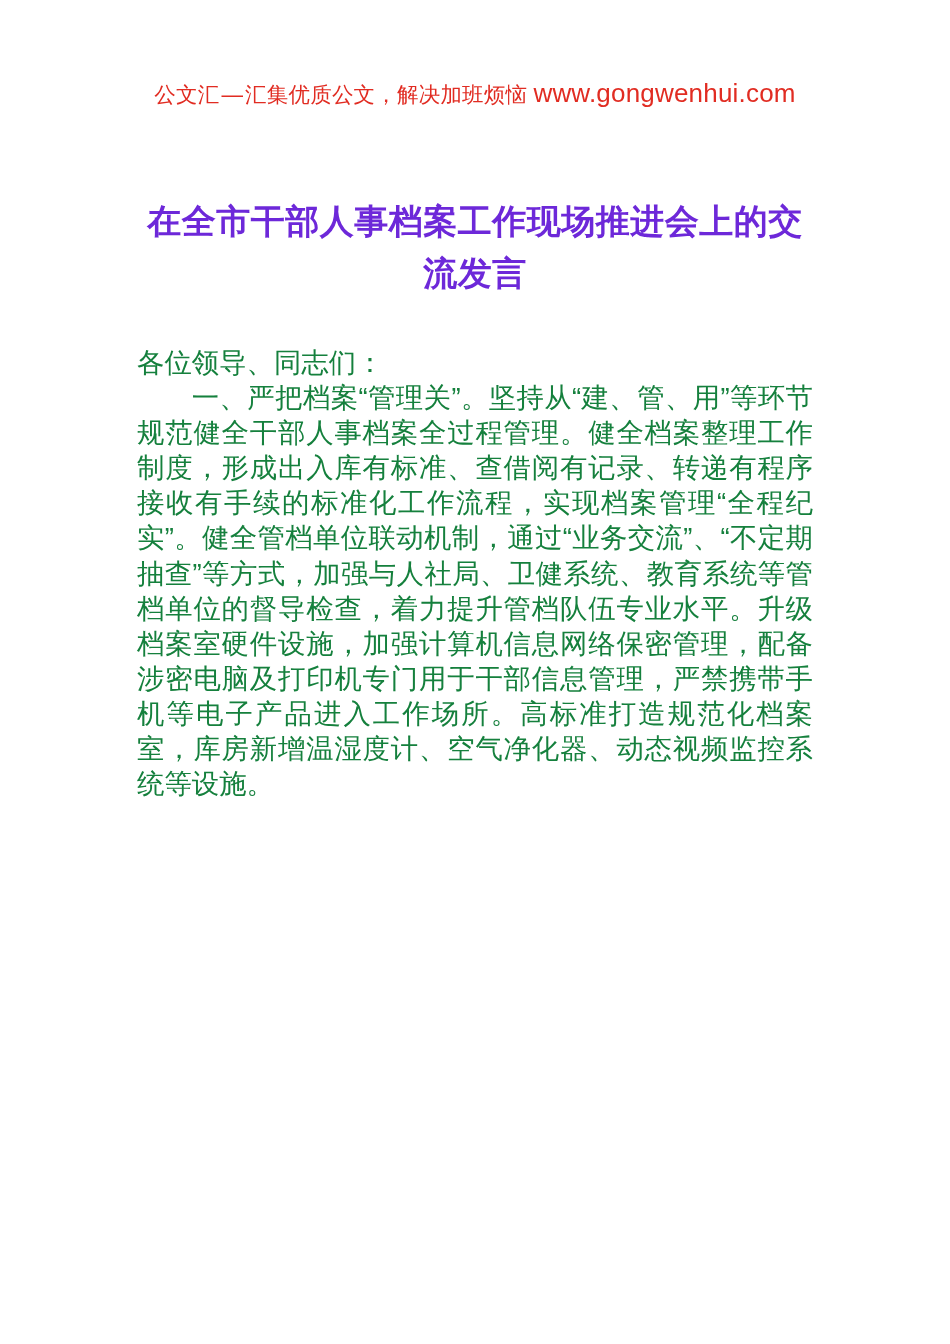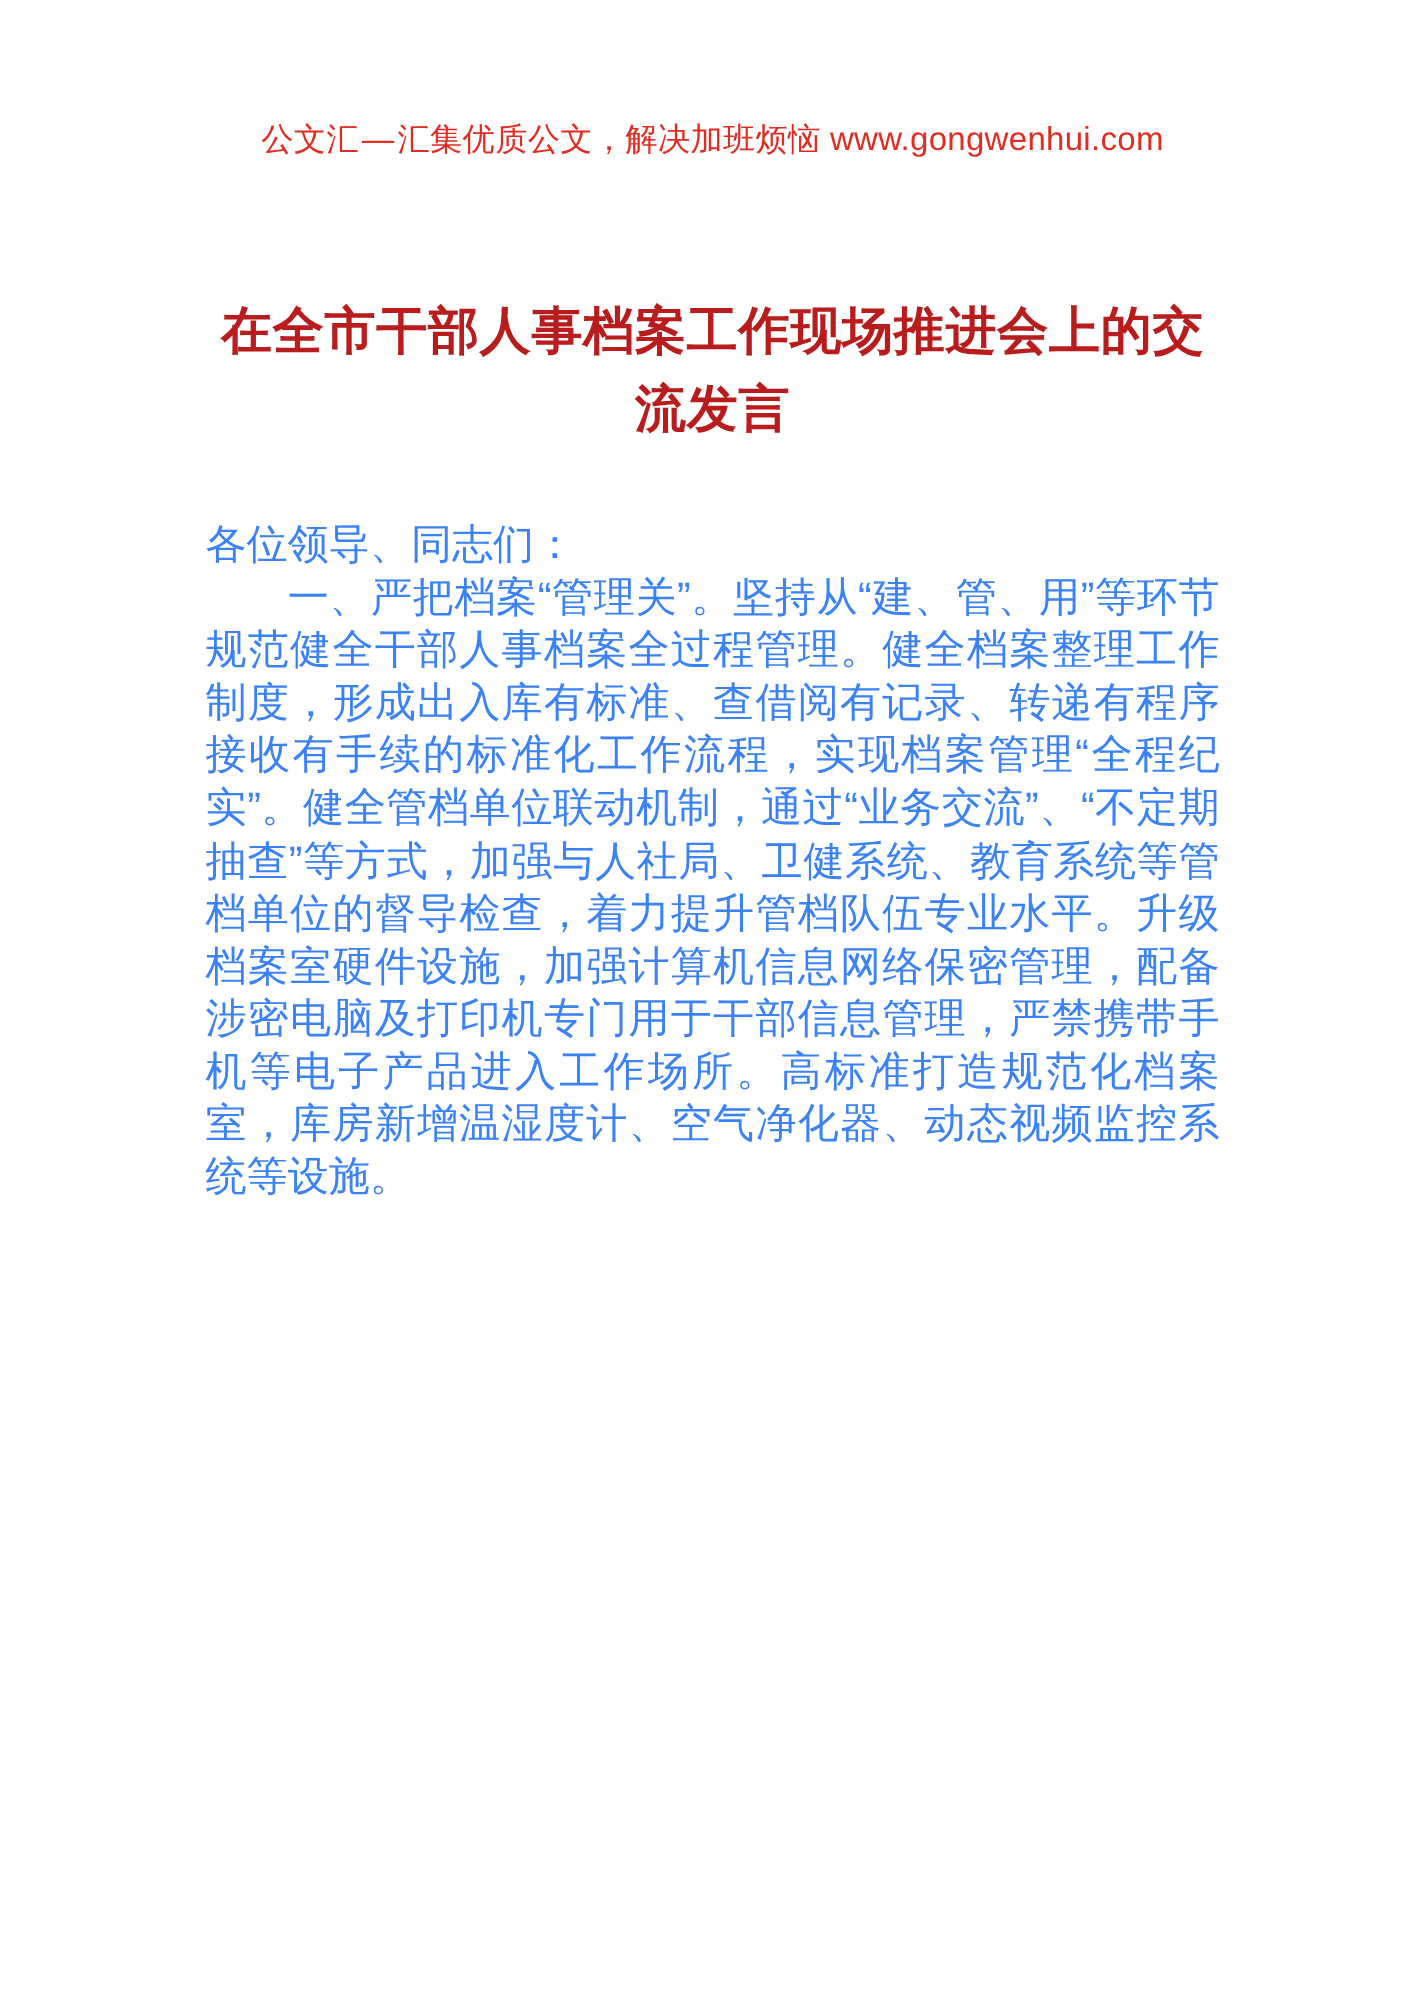--- a/index.html
+++ b/index.html
@@ -30,47 +30,47 @@
     width: 950px;
     text-align: center;
     color: #e12c22;
     font-size: 21.5px;
     line-height: 30px;
     font-weight: 500;
     letter-spacing: 0.2px;
     white-space: nowrap;
   }
   .site-header .sep-dash { padding: 0 2px; }
-  .site-header .site-url { font-size: 22px; }
+  .site-header .site-url { font-size: 26px; }
 
   
   .doc-title {
     position: absolute;
     top: 172px;
     left: 137px;
     width: 676px;
     text-align: center;
     font-size: 34px;
     line-height: 52px;
     font-weight: 700;
     letter-spacing: 0.5px;
-    color: #b91c1c;
+    color: #6d28d9;
   }
 
   
   .doc-body {
     position: absolute;
     top: 345px;
     left: 137px;
     width: 676px;
   }
   .para {
     font-size: 27.4px;
     line-height: 35.1px;
-    color: #3b82f6;
+    color: #15803d;
     text-align: justify;
     text-justify: inter-ideograph;
     margin: 0;
     letter-spacing: 0px;
     font-weight: 400;
   }
   .para.indent { text-indent: 2em; }
 </style>
 </head>
 <body>

